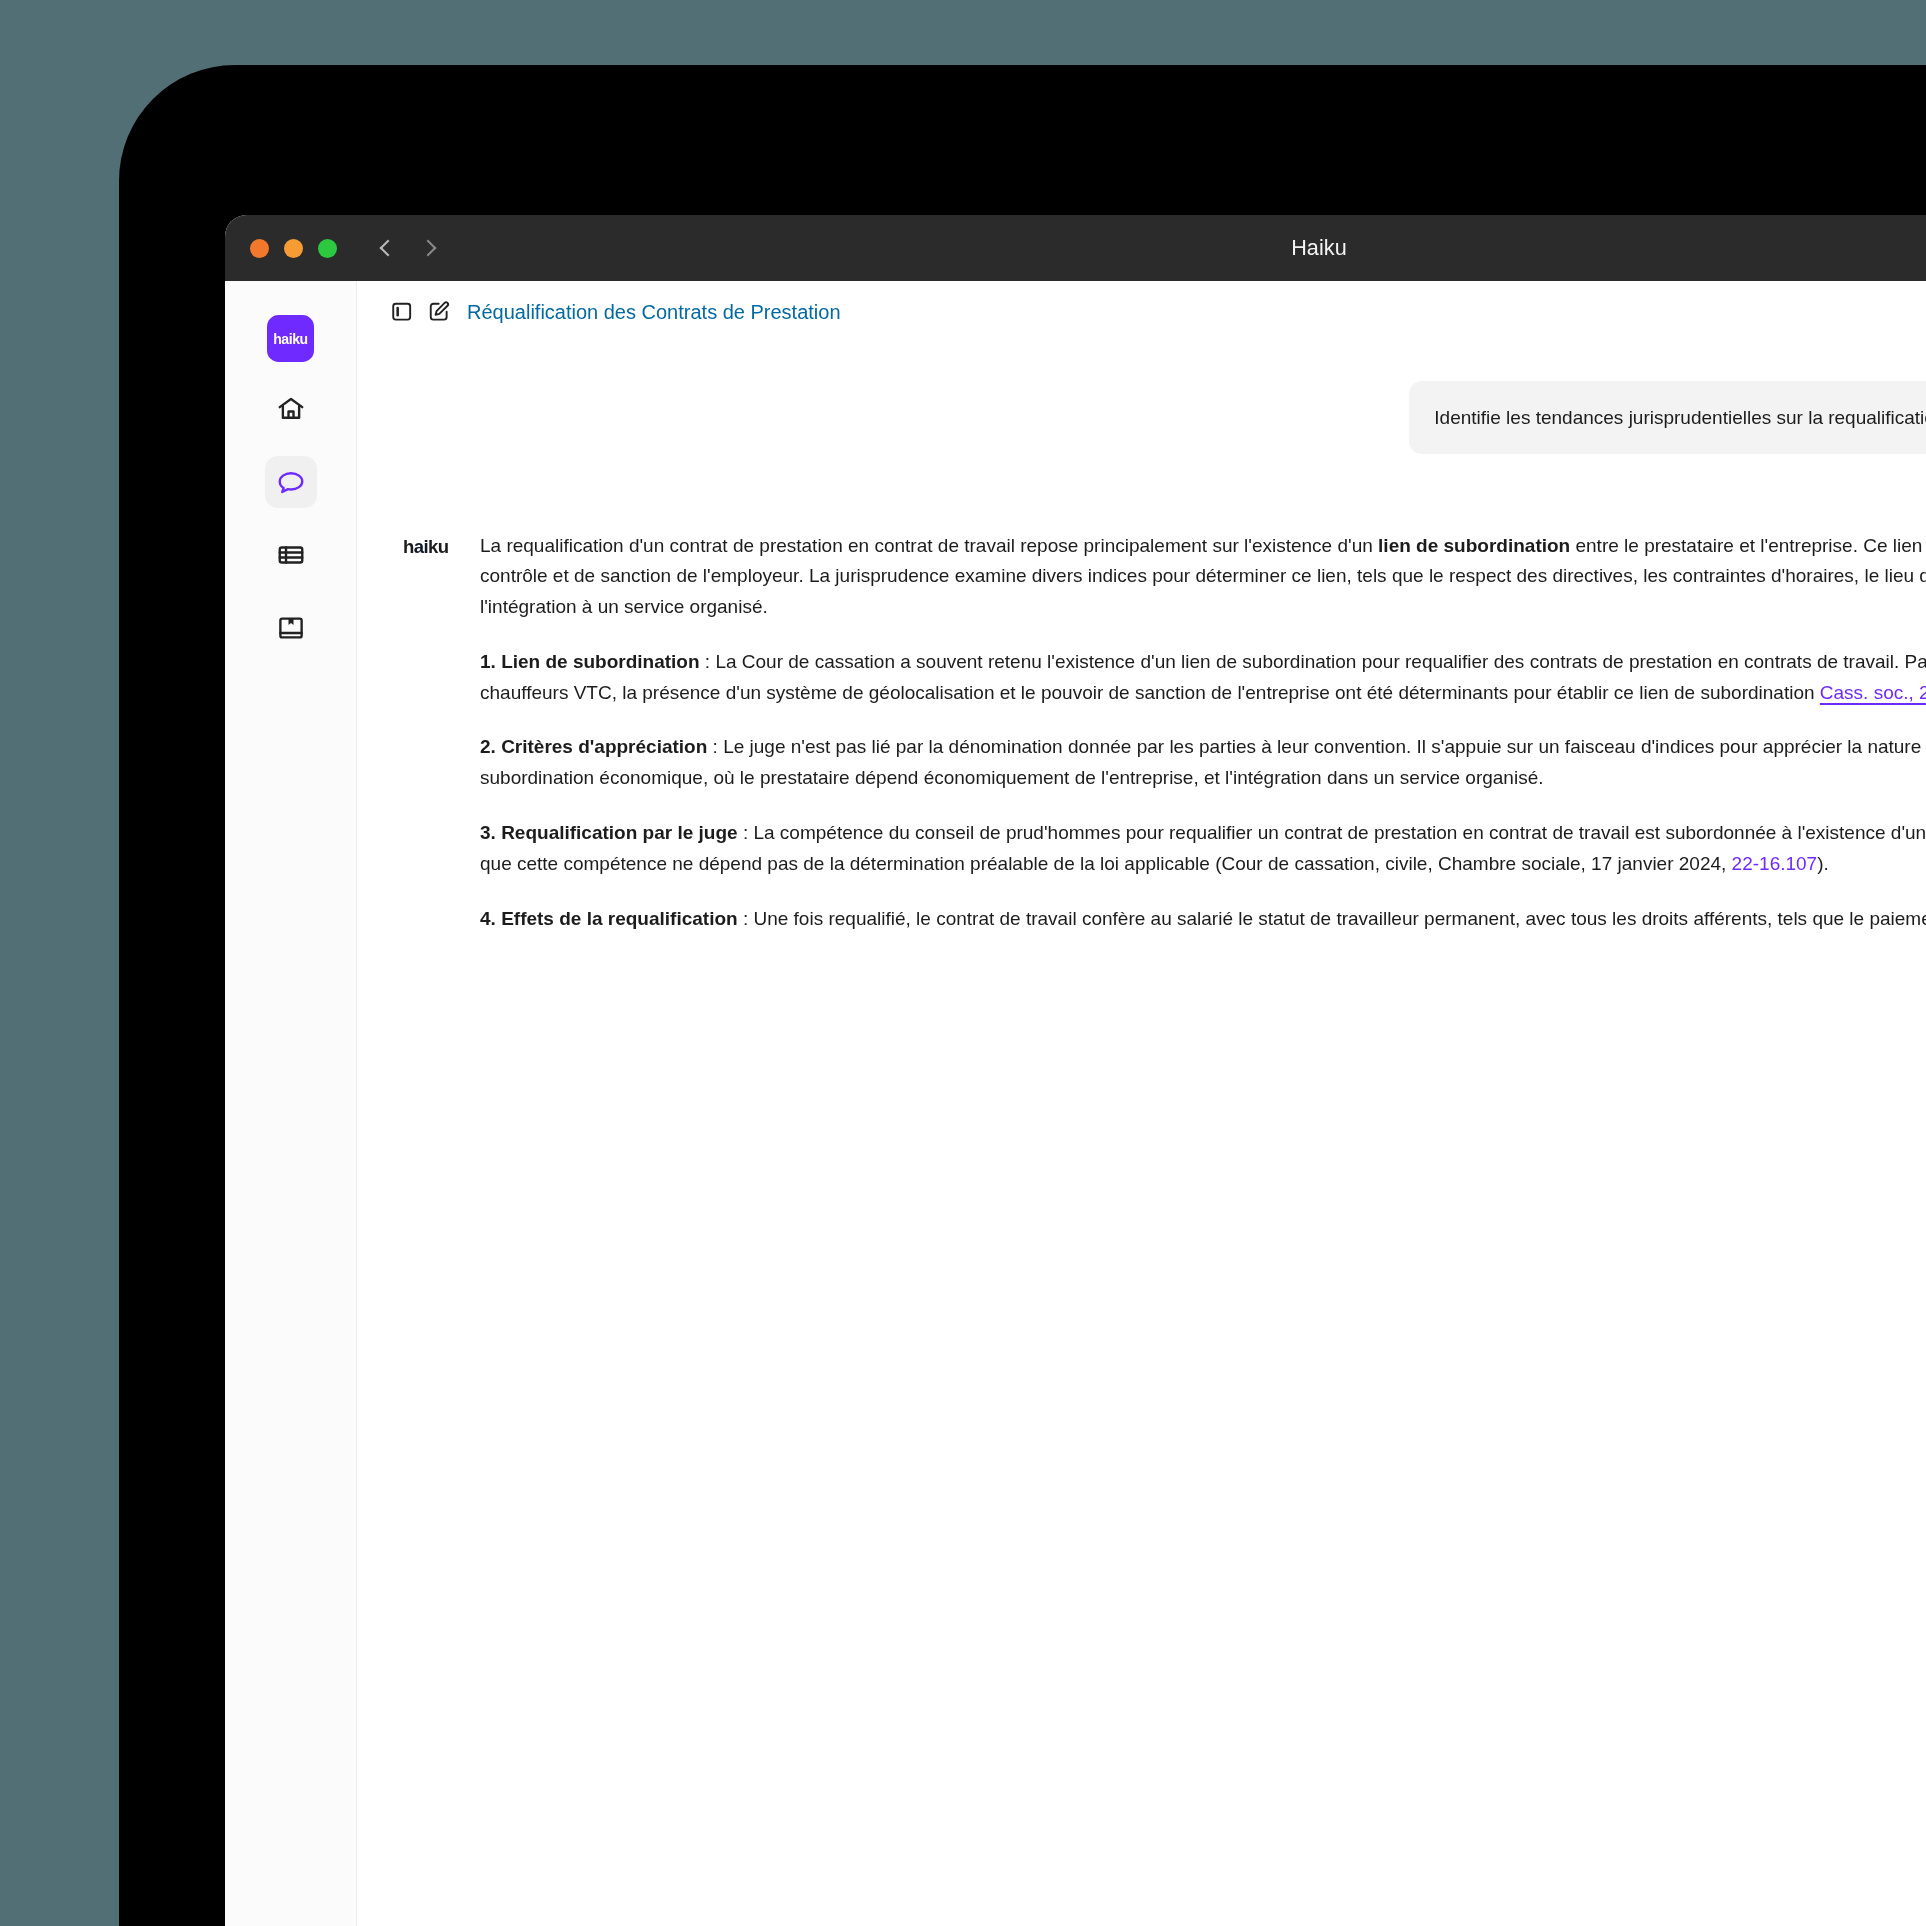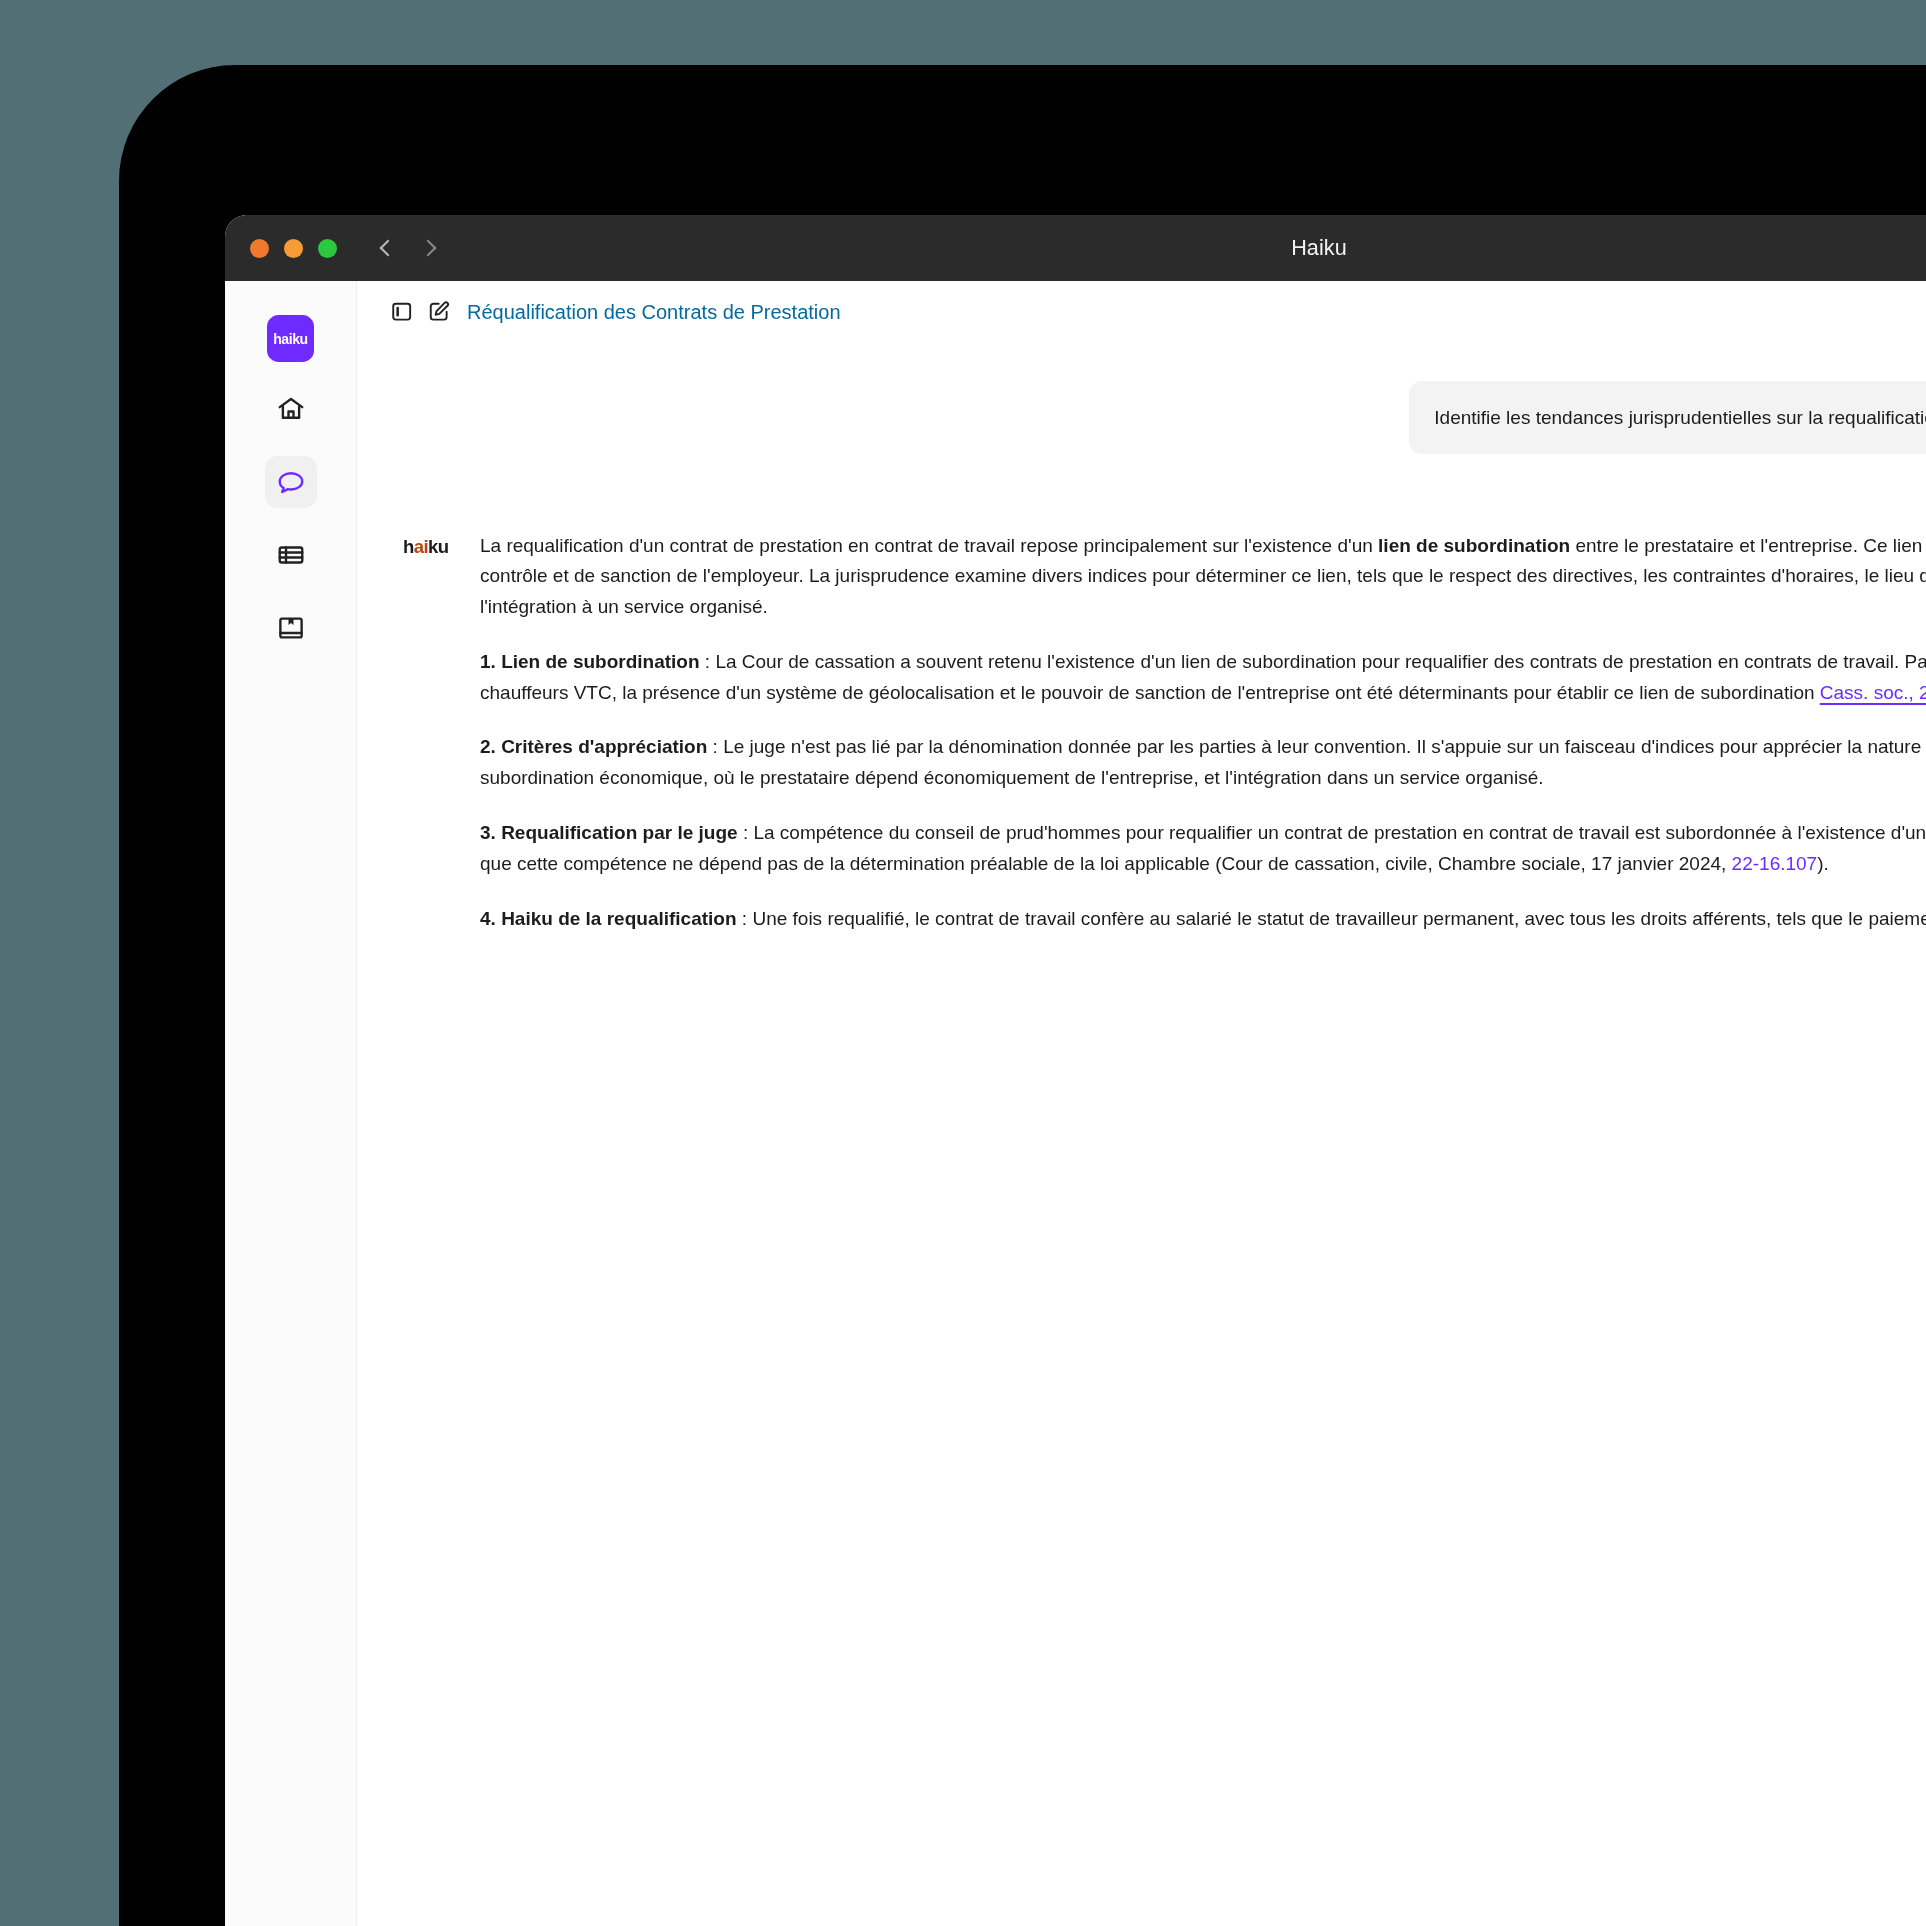--- a/index.html
+++ b/index.html
@@ -117,21 +117,21 @@
     border-radius: 13px;
     padding: 21.6px 25px;
     font-size: 19px; line-height: 1.55; color: #1c1c1c;
   }
 
   #assistant-row { display: flex; margin-top: 77px; padding-right: 7.7px; }
   #assistant-logo {
     flex: 0 0 auto; width: 77px; padding-top: 5.4px;
     font-size: 18.5px; font-weight: 700; letter-spacing: -0.6px; color: #1b1b1b;
   }
-  #assistant-logo .ai { color: #c2410c; }
+  #assistant-logo .ai { color: #0f172a; }
   #assistant-body {
     flex: 1; font-size: 19px; line-height: 1.62; color: #1c1c1c;
   }
   #assistant-body p { margin-bottom: 24px; }
   #assistant-body p:last-child { margin-bottom: 0; }
   #assistant-body b { font-weight: 700; }
   a.cite {
     color: #6f2bff; text-decoration: underline; text-underline-offset: 3.9px;
     text-decoration-thickness: 1.9px;
   }
@@ -242,21 +242,21 @@
               <div id="assistant-body">
 
                 <p><span>La requalification d'un contrat de prestation en contrat de travail repose principalement sur l'existence d'un </span><b>lien de subordination</b><span> entre le prestataire et l'entreprise. Ce lien est caractérisé par le pouvoir de direction, de contrôle et de sanction de l'employeur. La jurisprudence examine divers indices pour déterminer ce lien, tels que le respect des directives, les contraintes d'horaires, le lieu d'exécution du travail, la fourniture du matériel, et l'intégration à un service organisé.</span></p>
 
                 <p><b>1. </b><b>Lien de subordination</b><span> : La Cour de cassation a souvent retenu l'existence d'un lien de subordination pour requalifier des contrats de prestation en contrats de travail. Par exemple, dans le cas des livreurs à vélo ou des chauffeurs VTC, la présence d'un système de géolocalisation et le pouvoir de sanction de l'entreprise ont été déterminants pour établir ce lien de subordination </span><a class="cite">Cass. soc., 28 nov. 2018, n°17-20.079</a><span></span></p>
 
                 <p><b>2. </b><b>Critères d'appréciation</b><span> : Le juge n'est pas lié par la dénomination donnée par les parties à leur convention. Il s'appuie sur un faisceau d'indices pour apprécier la nature de la relation contractuelle. Ces indices incluent la subordination économique, où le prestataire dépend économiquement de l'entreprise, et l'intégration dans un service organisé.</span></p>
 
                 <p><b>3. </b><b>Requalification par le juge</b><span> : La compétence du conseil de prud'hommes pour requalifier un contrat de prestation en contrat de travail est subordonnée à l'existence d'un contrat de travail. La Cour de cassation a confirmé que cette compétence ne dépend pas de la détermination préalable de la loi applicable (Cour de cassation, civile, Chambre sociale, 17 janvier 2024, </span><a class="cite plain">22-16.107</a><span>).</span></p>
 
-                <p><b>4. </b><b>Haiku de la requalification</b><span> : Une fois requalifié, le contrat de travail confère au salarié le statut de travailleur permanent, avec tous les droits afférents, tels que le paiement des salaires et des indemnités de</span></p>
+                <p><b>4. </b><b>Effets de la requalification</b><span> : Une fois requalifié, le contrat de travail confère au salarié le statut de travailleur permanent, avec tous les droits afférents, tels que le paiement des salaires et des indemnités de</span></p>
 
               </div>
             </div>
           </div>
 
         </div>
 
       </div>
     </div>
   </div>

